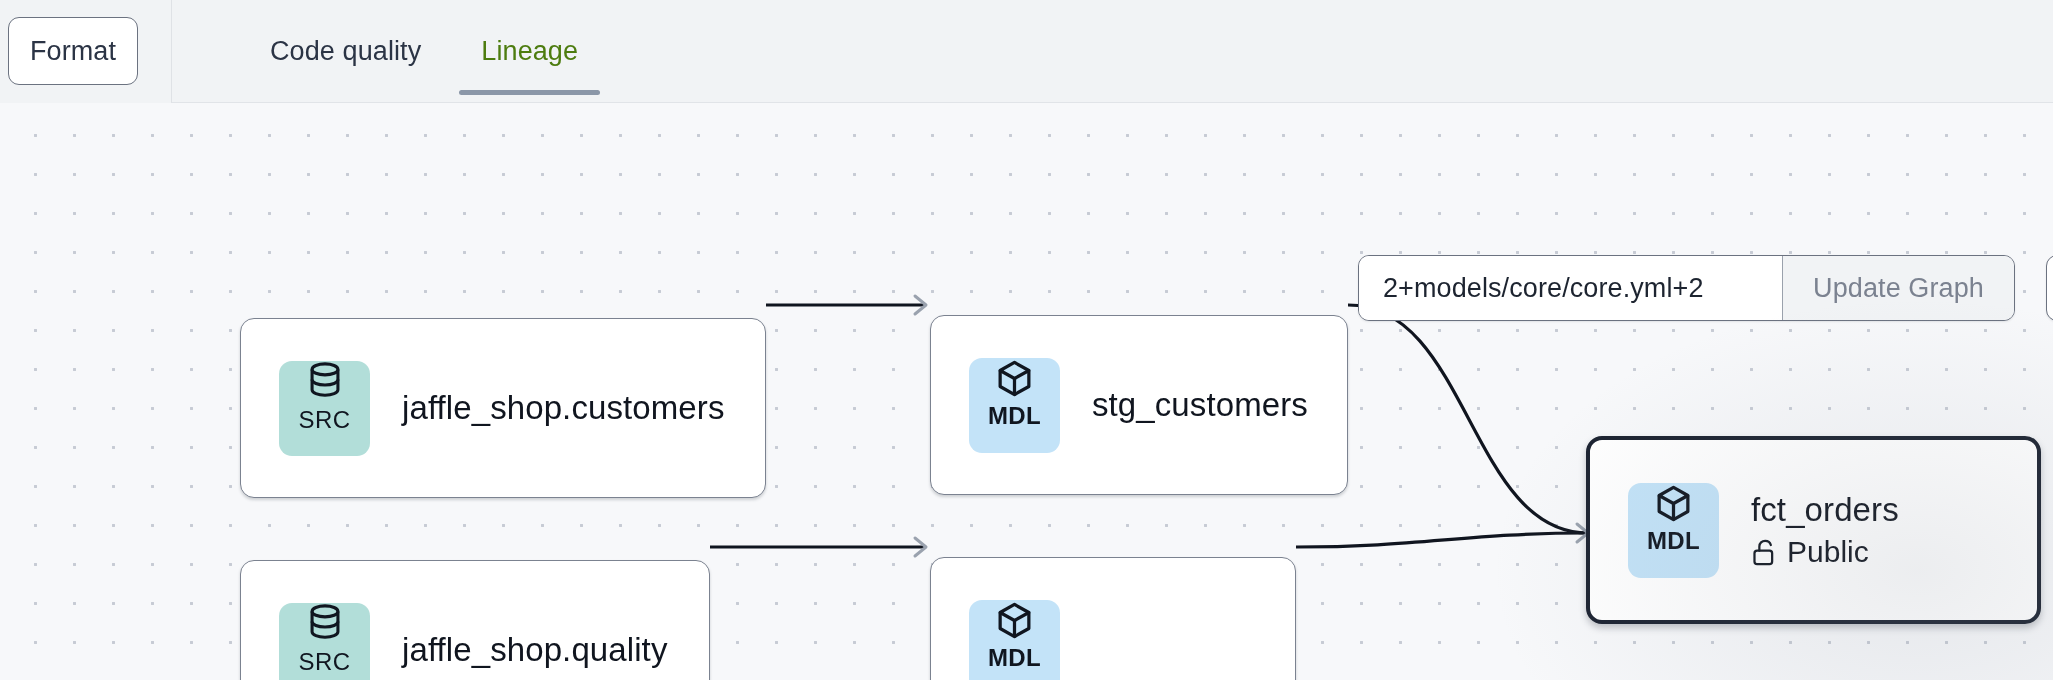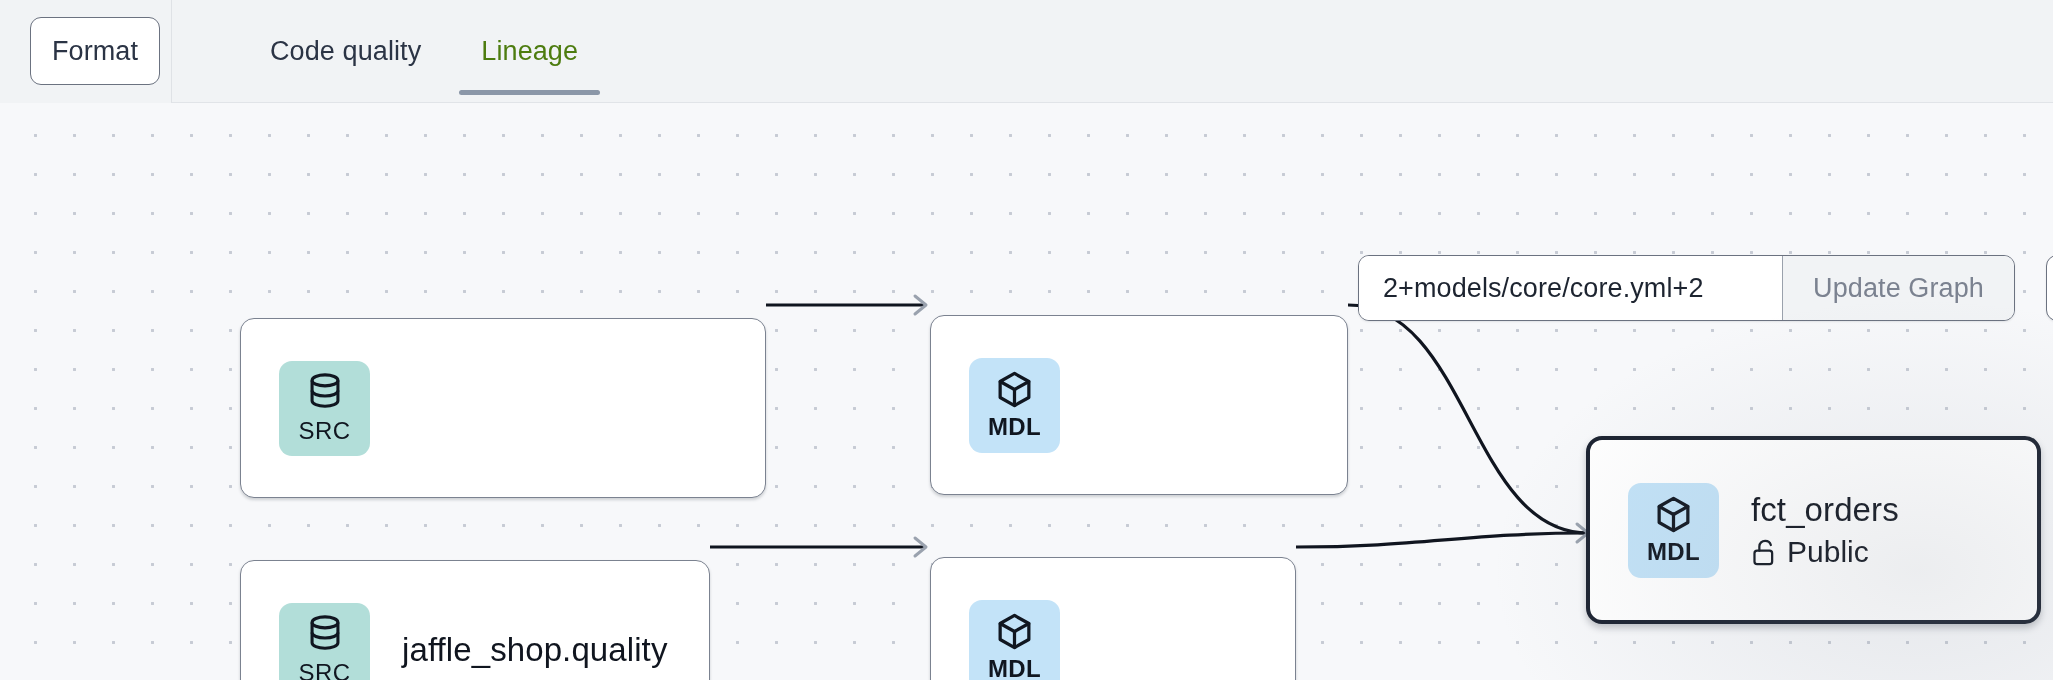--- a/index.html
+++ b/index.html
@@ -28,21 +28,21 @@
     border-bottom: 1px solid #e1e4e8;
     display: flex;
     align-items: center;
   }
 
   .format-zone {
     width: 172px;
     height: 103px;
     display: flex;
     align-items: center;
-    padding-left: 30px;
+    padding-left: 8px;
     border-right: 1px solid #dfe2e6;
     background: #f1f3f5;
   }
 
   .format-button {
     width: 130px;
     height: 68px;
     border: 1.6px solid #6b7280;
     border-radius: 11px;
     background: #ffffff;
@@ -127,21 +127,20 @@
     box-shadow: 0 4px 7px rgba(30,38,52,0.26);
   }
 
   .badge {
     width: 91px;
     height: 95px;
     border-radius: 13px;
     display: flex;
     flex-direction: column;
     align-items: center;
-    justify-content: center;
     flex: 0 0 auto;
   }
 
   .badge.src { background: #b2ded9; }
   .badge.mdl { background: #c3e3f8; font-weight: bold; }
 
   .badge svg { display: block; }
 
   .badge-text {
     font-size: 24px;
@@ -279,20 +278,23 @@
 
     <div class="node" style="left:240px; top:215px; width:526px; height:180px;">
       <div class="badge src">
         <svg width="40" height="42" viewBox="0 0 24 26" fill="none">
           <ellipse cx="12" cy="5.2" rx="8" ry="3.4" stroke="#101620" stroke-width="1.9"></ellipse>
           <path d="M4 5.2 V17.8 C4 19.7 7.6 21.2 12 21.2 C16.4 21.2 20 19.7 20 17.8 V5.2" stroke="#101620" stroke-width="1.9" fill="none"></path>
           <path d="M4 11.5 C4 13.4 7.6 14.9 12 14.9 C16.4 14.9 20 13.4 20 11.5" stroke="#101620" stroke-width="1.9" fill="none"></path>
         </svg>
         <span class="badge-text">SRC</span>
       </div>
+      <div class="node-body">
+        <div class="node-title">jaffle_shop.customers</div>
+      </div>
     </div>
 
     <div class="node" style="left:240px; top:457px; width:470px; height:180px;">
       <div class="badge src">
         <svg width="40" height="42" viewBox="0 0 24 26" fill="none">
           <ellipse cx="12" cy="5.2" rx="8" ry="3.4" stroke="#101620" stroke-width="1.9"></ellipse>
           <path d="M4 5.2 V17.8 C4 19.7 7.6 21.2 12 21.2 C16.4 21.2 20 19.7 20 17.8 V5.2" stroke="#101620" stroke-width="1.9" fill="none"></path>
           <path d="M4 11.5 C4 13.4 7.6 14.9 12 14.9 C16.4 14.9 20 13.4 20 11.5" stroke="#101620" stroke-width="1.9" fill="none"></path>
         </svg>
         <span class="badge-text">SRC</span>
@@ -303,20 +305,23 @@
     </div>
 
     <div class="node" style="left:930px; top:212px; width:418px; height:180px;">
       <div class="badge mdl">
         <svg width="41" height="41" viewBox="0 0 24 24" fill="none">
           <path d="M12 2.6 L20.4 7.3 L12 12 L3.6 7.3 Z" stroke="#101620" stroke-width="1.9" stroke-linejoin="round" fill="none"></path>
           <path d="M3.6 7.3 V16.7 L12 21.4 V12" stroke="#101620" stroke-width="1.9" stroke-linejoin="round" fill="none"></path>
           <path d="M20.4 7.3 V16.7 L12 21.4" stroke="#101620" stroke-width="1.9" stroke-linejoin="round" fill="none"></path>
         </svg>
         <span class="badge-text">MDL</span>
+      </div>
+      <div class="node-body">
+        <div class="node-title">stg_customers</div>
       </div>
     </div>
 
     <div class="node" style="left:930px; top:454px; width:366px; height:180px;">
       <div class="badge mdl">
         <svg width="41" height="41" viewBox="0 0 24 24" fill="none">
           <path d="M12 2.6 L20.4 7.3 L12 12 L3.6 7.3 Z" stroke="#101620" stroke-width="1.9" stroke-linejoin="round" fill="none"></path>
           <path d="M3.6 7.3 V16.7 L12 21.4 V12" stroke="#101620" stroke-width="1.9" stroke-linejoin="round" fill="none"></path>
           <path d="M20.4 7.3 V16.7 L12 21.4" stroke="#101620" stroke-width="1.9" stroke-linejoin="round" fill="none"></path>
         </svg>

